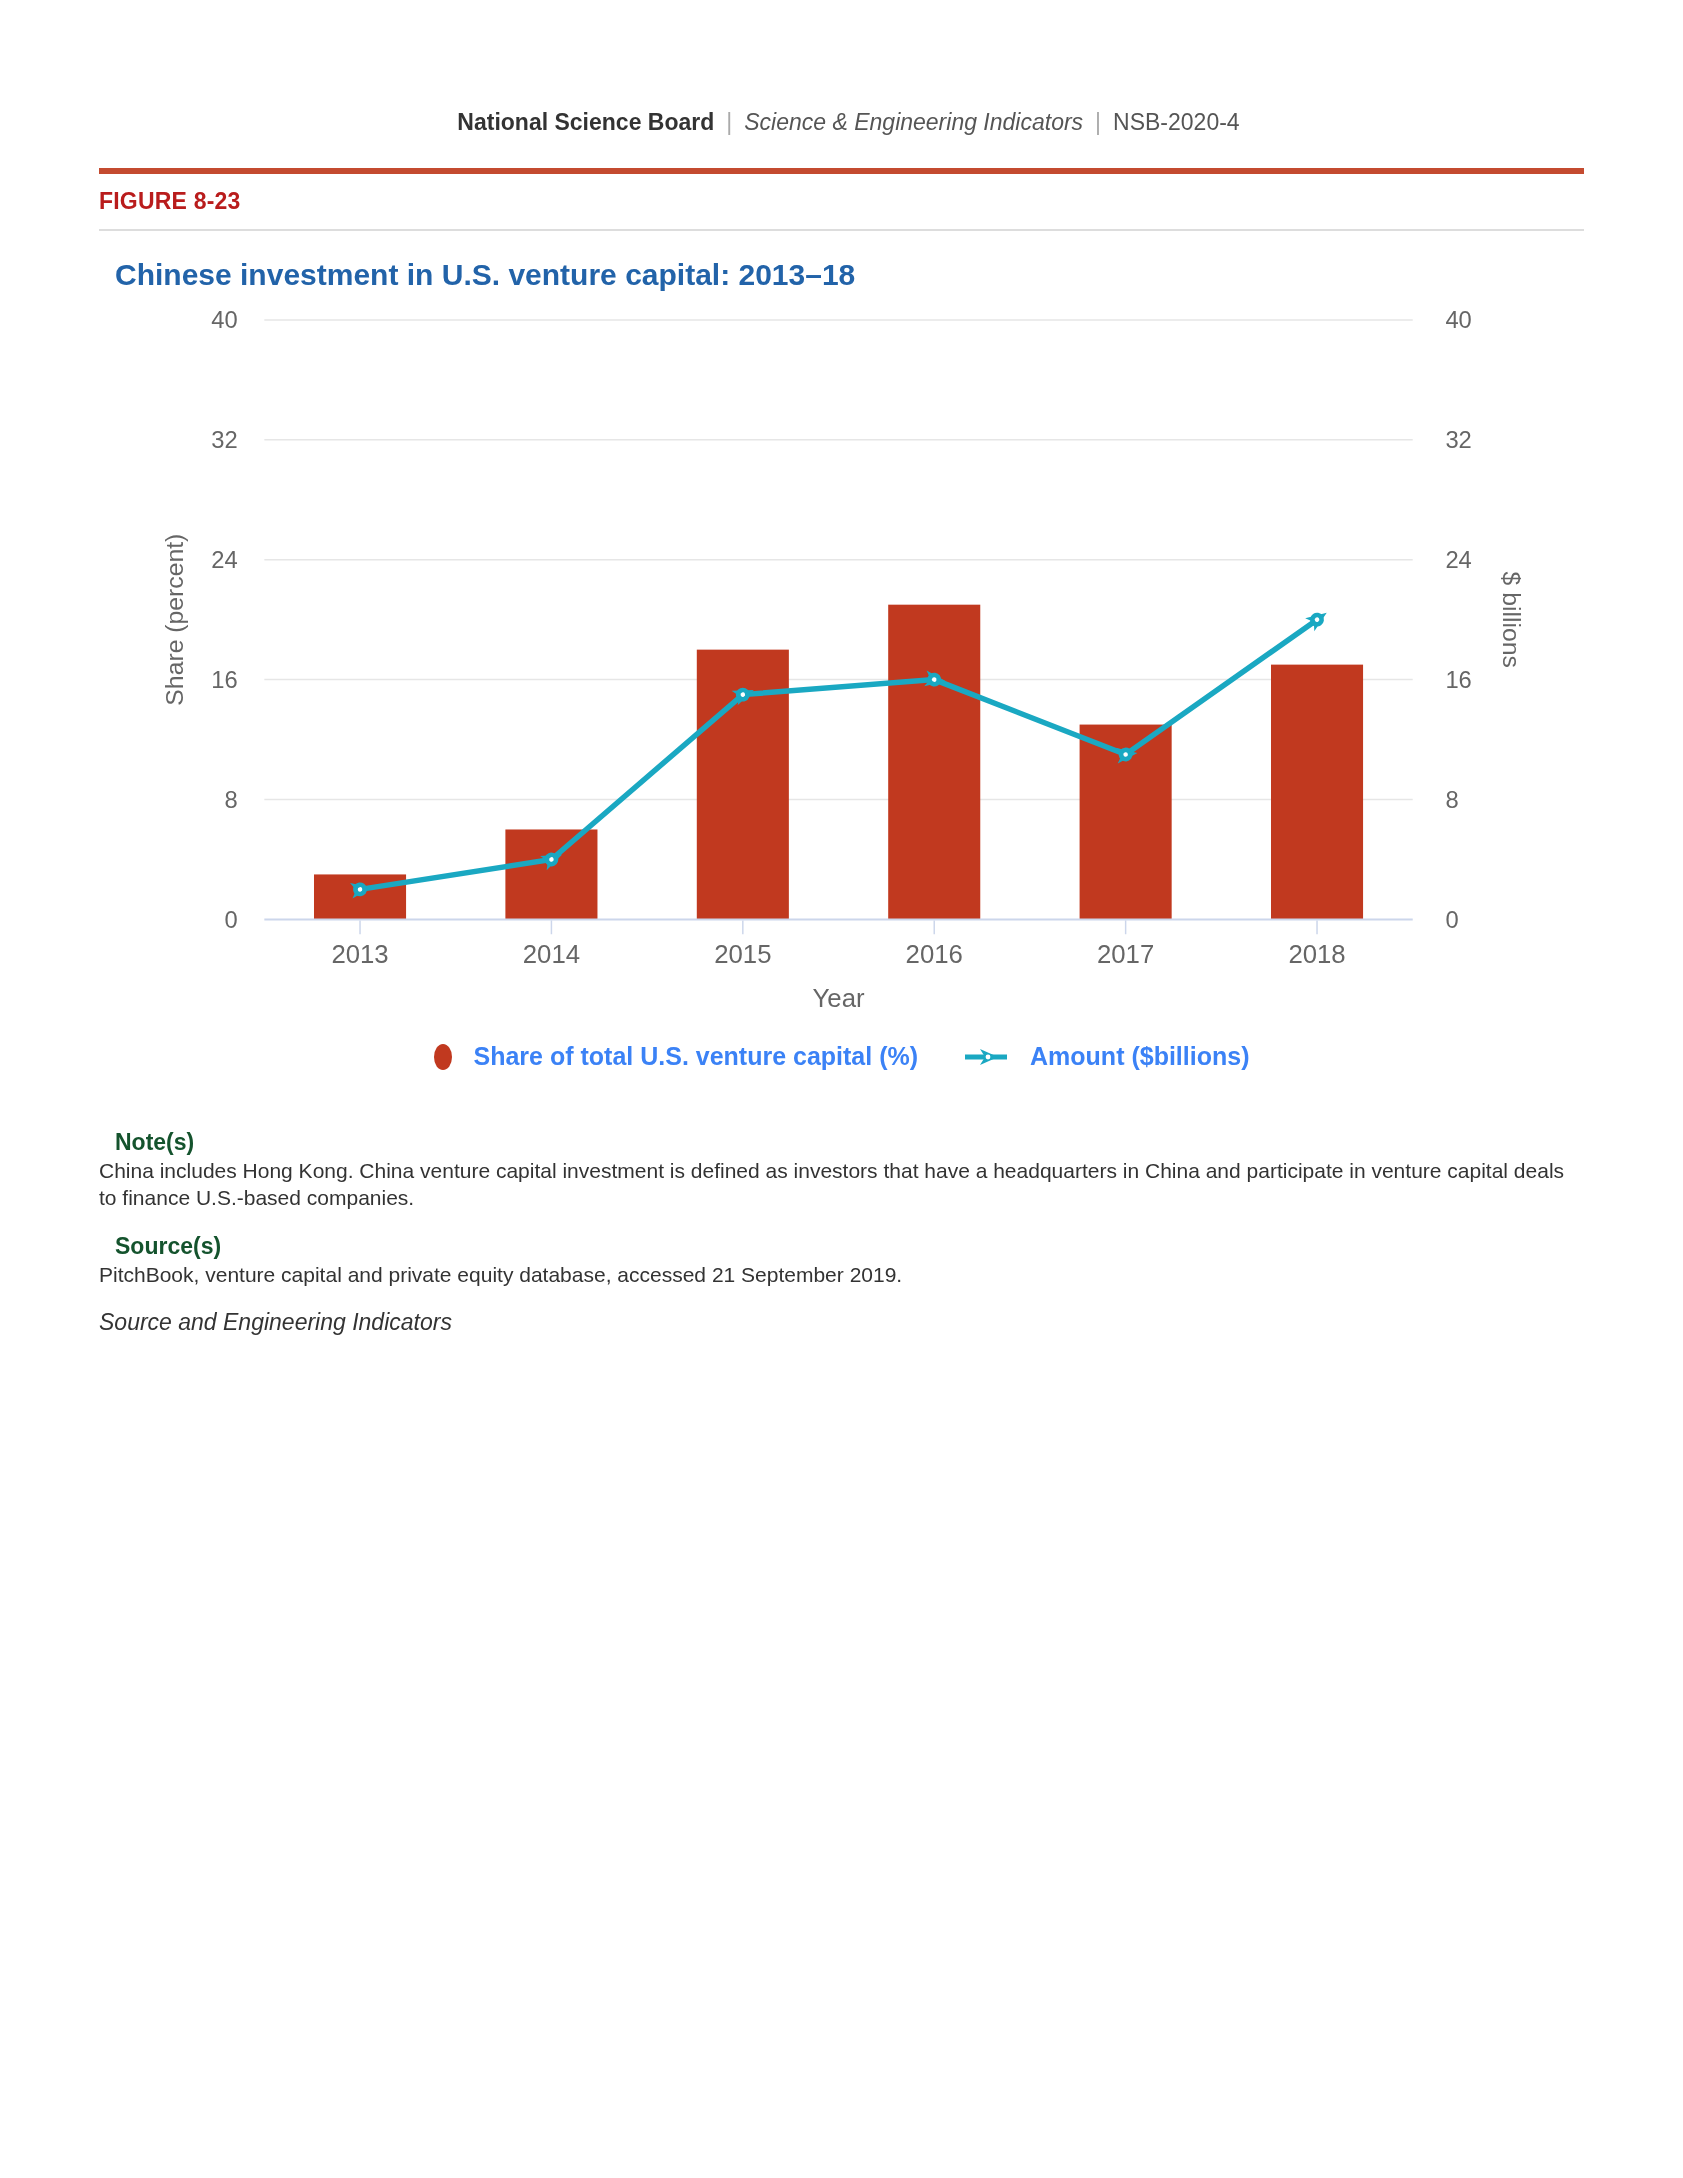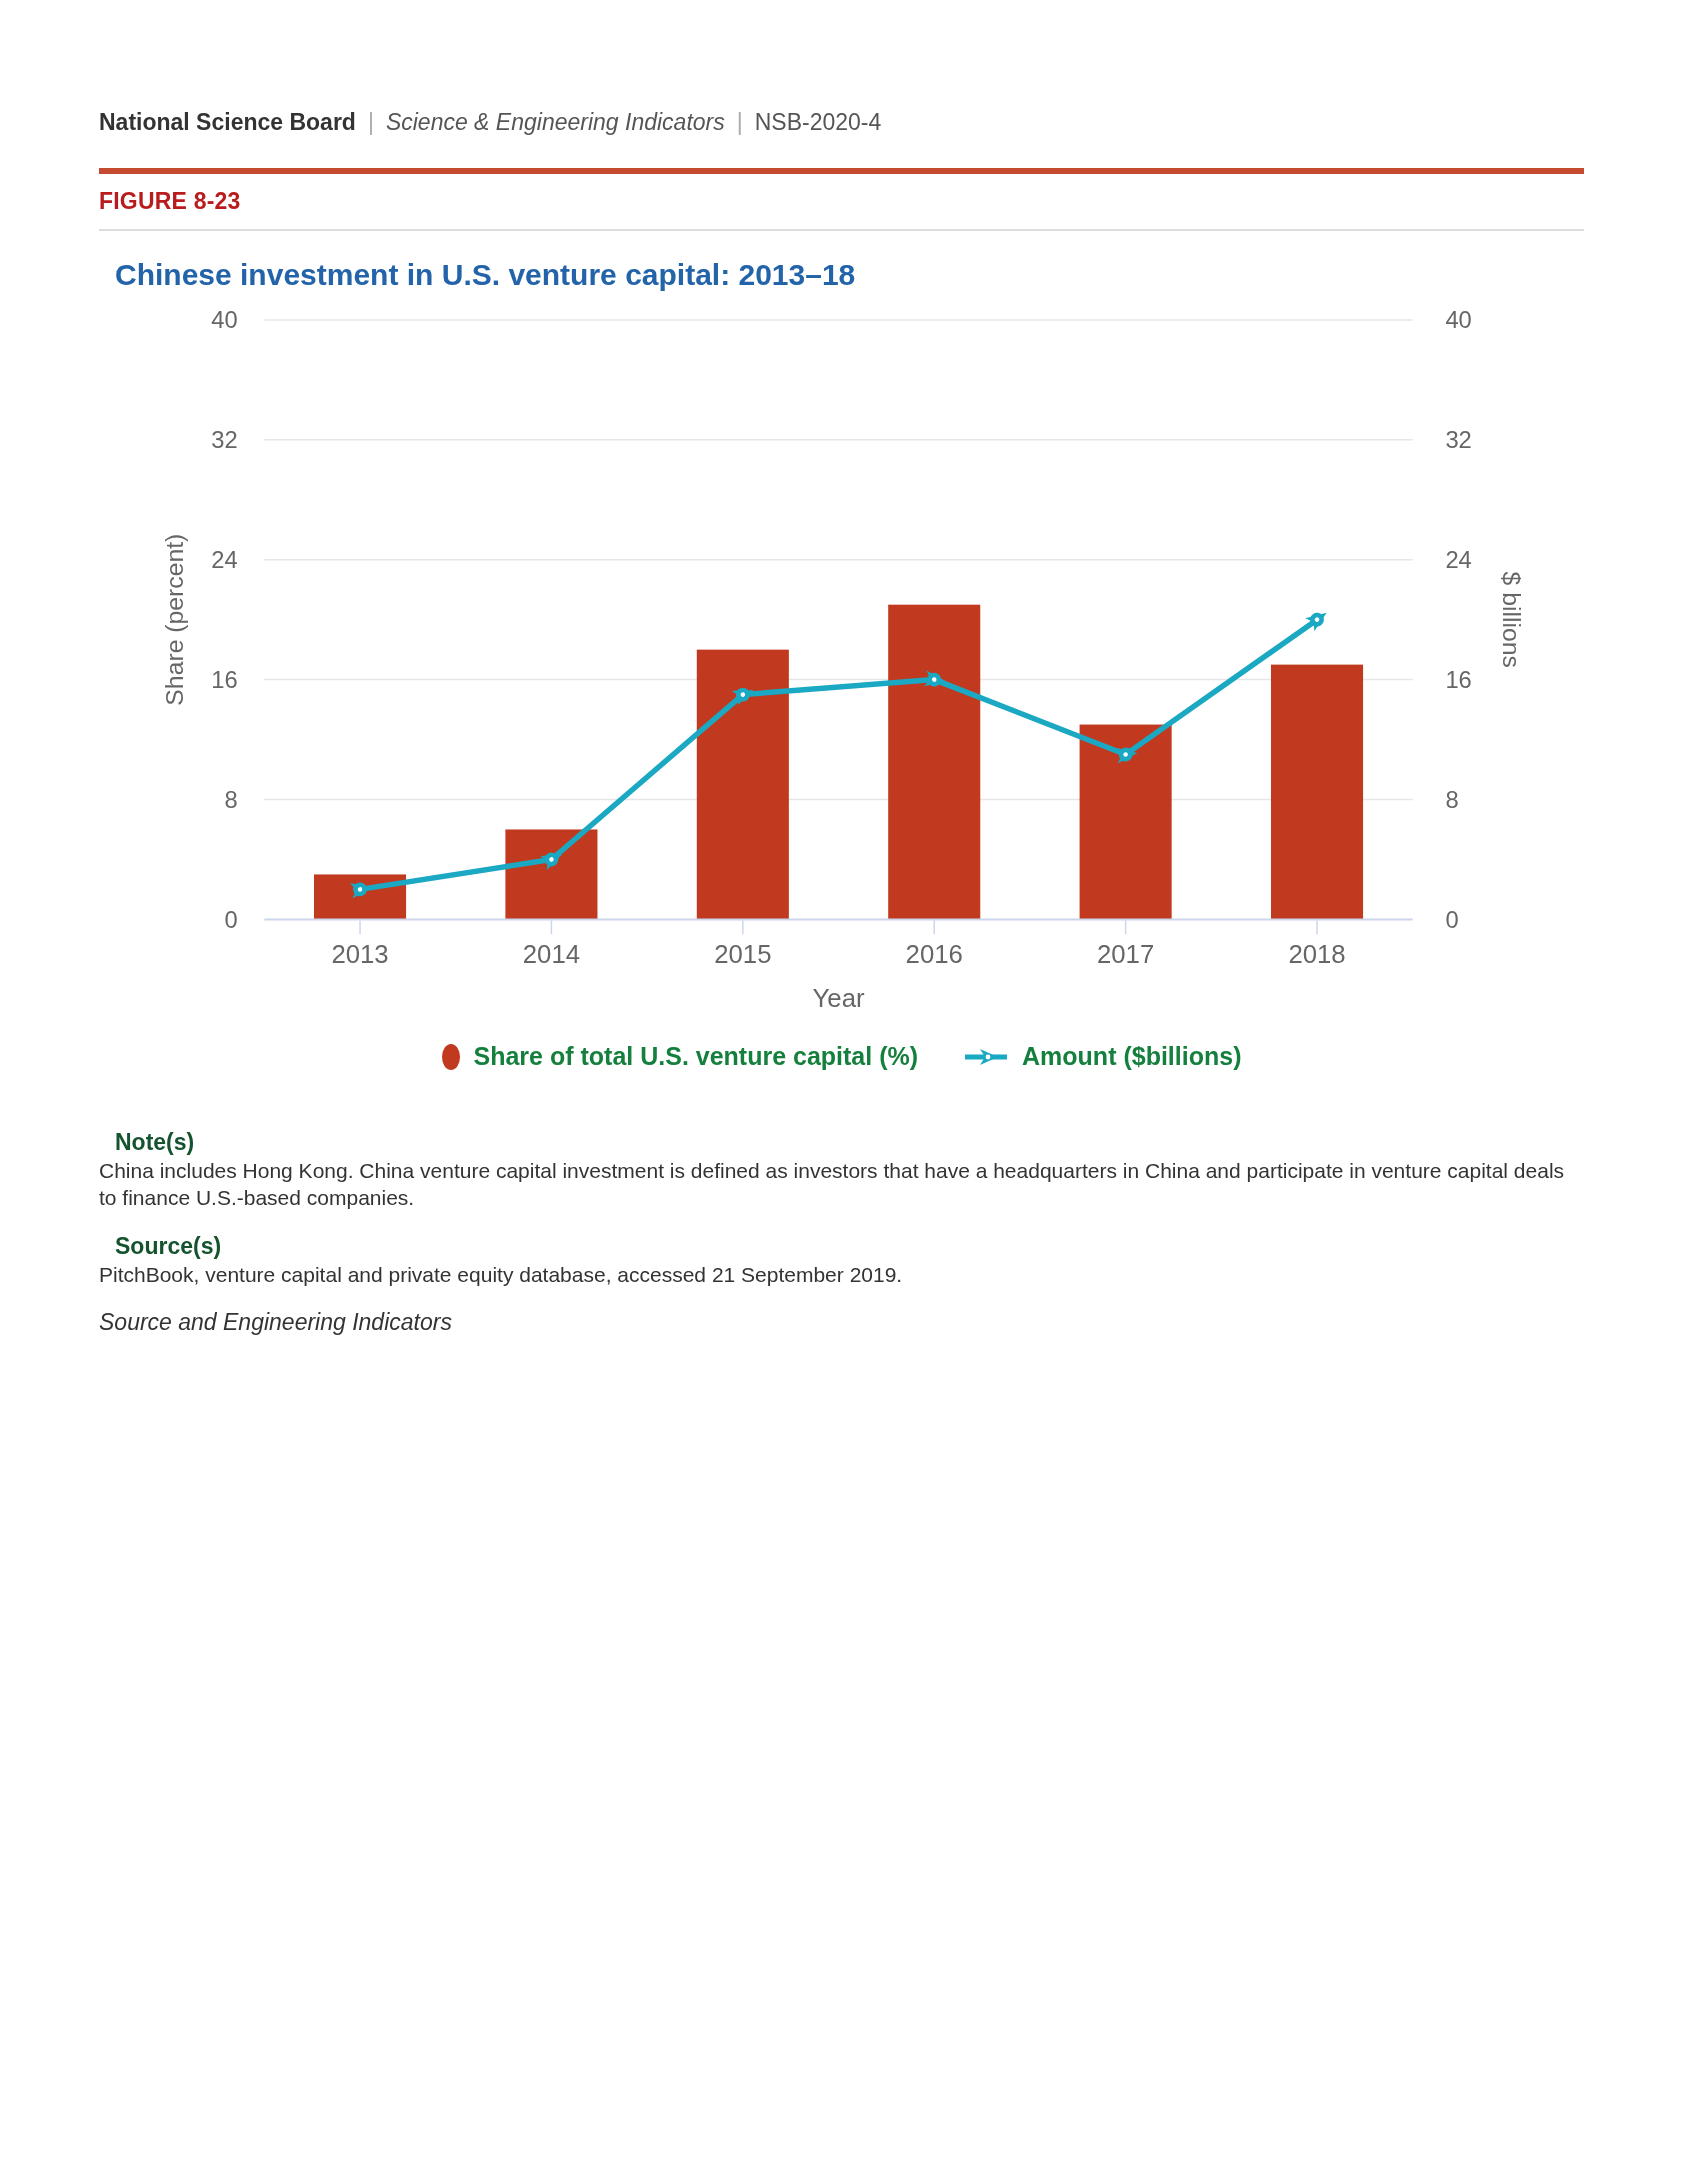--- a/index.html
+++ b/index.html
@@ -1,33 +1,33 @@
 <!DOCTYPE html>
 <html><head>
 <meta charset="utf-8">
 <style>
   html,body{margin:0;padding:0;background:#fff;}
   body{width:1683px;height:2178px;position:relative;font-family:"Liberation Sans",sans-serif;-webkit-font-smoothing:antialiased;}
   .abs{position:absolute;}
   
-  .doc-header{left:99px;top:109px;width:1485px;font-size:23px;color:#555;}
+  .doc-header{left:106px;top:109px;width:1485px;font-size:23px;color:#555;text-align:center;}
   .doc-header .brand{font-weight:bold;color:#333;}
   .doc-header .sep{color:#aaa;margin:0 12px;}
   .doc-header .pub{font-style:italic;color:#555;}
   .accent-rule{left:99px;top:168px;width:1485px;height:6px;background:#c44b30;}
   .figure-label{left:99px;top:188px;font-size:23px;font-weight:bold;color:#b91c1c;letter-spacing:0.2px;}
   .thin-rule{left:99px;top:229px;width:1485px;height:2px;background:#ddd;}
   .fig-title{left:99px;top:242px;font-size:30px;font-weight:bold;color:#2263a9;margin:16px;}
   
   .chart-svg{left:99px;top:297px;}
   svg text{font-family:"Liberation Sans",sans-serif;}
   
   .legend{left:99px;top:1042px;width:1485px;display:flex;justify-content:center;align-items:center;gap:46px;}
   .legend-item{display:flex;align-items:center;gap:14px;cursor:pointer;}
-  .legend-item .txt{font-size:25px;font-weight:bold;color:#15803d;}
+  .legend-item .txt{font-size:25px;font-weight:bold;color:#3b82f6;margin-left:8px;}
   .dot-marker{width:18px;height:26px;border-radius:50%;background:#c1391f;display:inline-block;}
   
   .note-h{left:99px;font-size:23px;font-weight:bold;color:#14532d;margin-left:16px;}
   .note-p{left:99px;width:1485px;font-size:21px;color:#333;line-height:27px;}
   .footer-it{left:99px;font-size:23px;color:#333;font-style:italic;}
 </style>
 </head>
 <body>
 
 <div class="abs doc-header">

